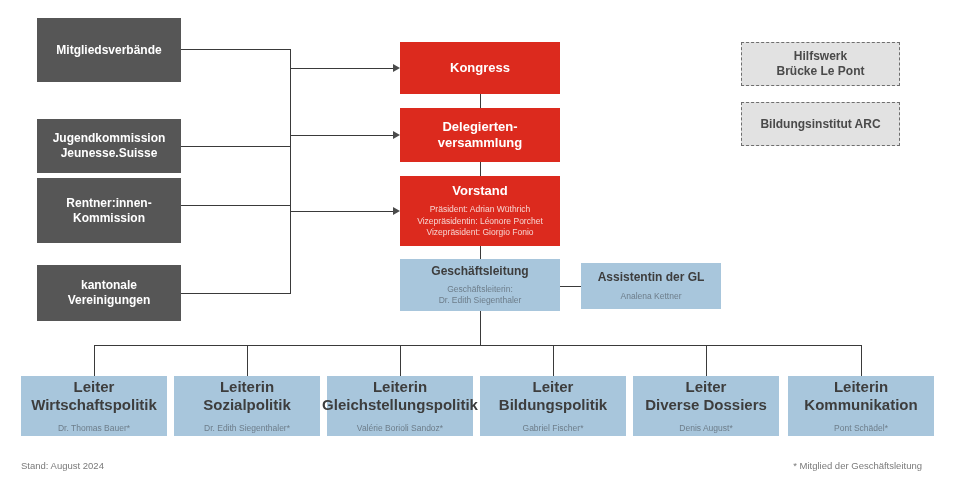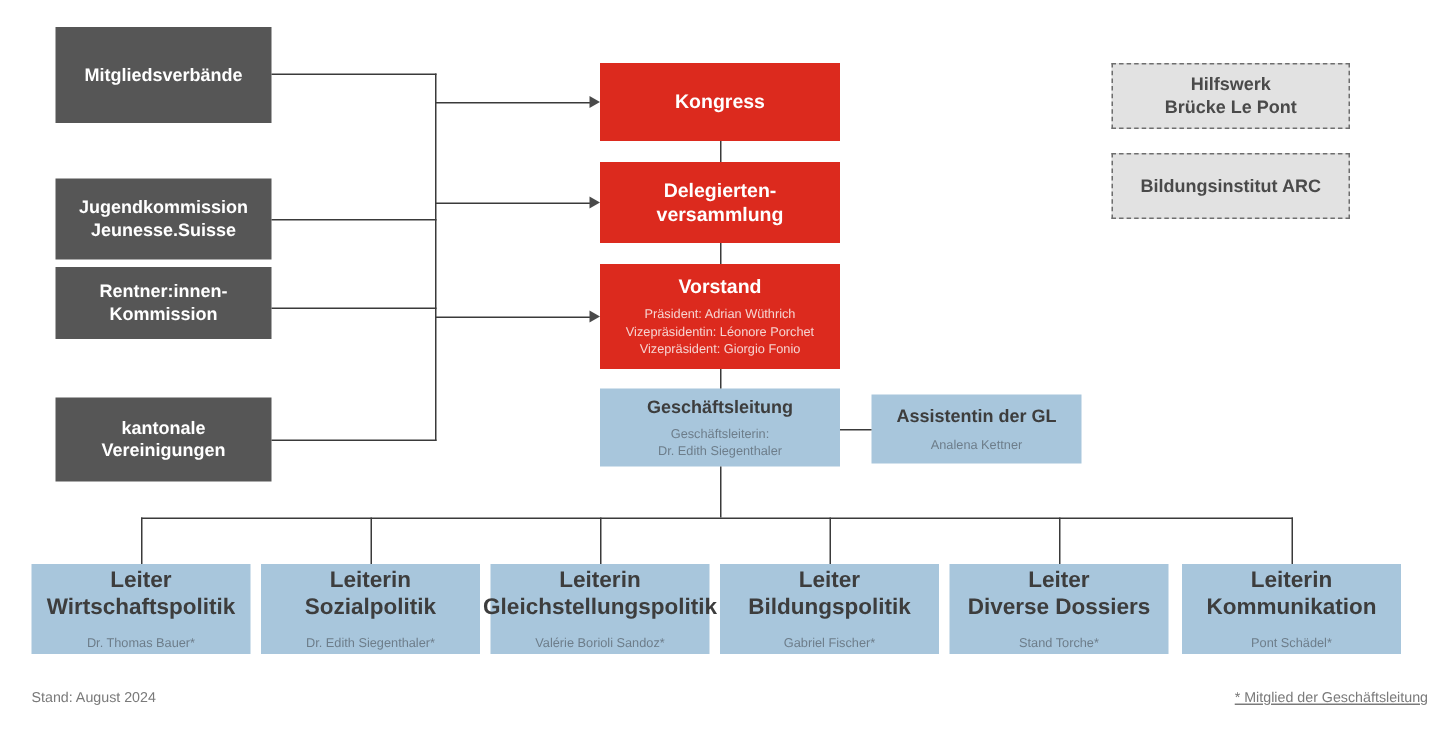--- a/index.html
+++ b/index.html
@@ -110,37 +110,37 @@
     border-left: 7px solid #4a4a4a;
   }
 
   
   .footer-note {
     position: absolute;
     font-size: 9.5px;
     color: #7a7a7a;
   }
   #footer-left  { left: 21px;  bottom: 18px; }
-  #footer-right { right: 8px; bottom: 18px; text-decoration: underline; }
+  #footer-right { right: 38px; bottom: 18px; }
 </style>
 </head>
 <body>
 
 <div id="chart-root">
 
   <div class="node grey" style="left:37px; top:18px; width:144px; height:64px;">
     <div class="title">Mitgliedsverbände</div>
   </div>
 
   <div class="node grey" style="left:37px; top:119px; width:144px; height:54px;">
     <div class="title">Jugendkommission
 Jeunesse.Suisse</div>
   </div>
 
-  <div class="node grey" style="left:37px; top:178px; width:144px; height:48px;">
+  <div class="node grey" style="left:37px; top:178px; width:144px; height:65px;">
     <div class="title">Rentner:innen-
 Kommission</div>
   </div>
 
   <div class="node grey" style="left:37px; top:265px; width:144px; height:56px;">
     <div class="title">kantonale
 Vereinigungen</div>
   </div>
 
   <div class="node red" style="left:400px; top:42px; width:160px; height:52px;">
@@ -199,21 +199,21 @@
 
   <div class="node blue dept" style="left:480px; top:376px; width:146px; height:60px;">
     <div class="title">Leiter
 Bildungspolitik</div>
     <div class="sub">Gabriel Fischer*</div>
   </div>
 
   <div class="node blue dept" style="left:633px; top:376px; width:146px; height:60px;">
     <div class="title">Leiter
 Diverse Dossiers</div>
-    <div class="sub">Stand Torche*</div>
+    <div class="sub">Denis August*</div>
   </div>
 
   <div class="node blue dept" style="left:788px; top:376px; width:146px; height:60px;">
     <div class="title">Leiterin
 Kommunikation</div>
     <div class="sub">Pont Schädel*</div>
   </div>
 
   <div class="line h" style="left:181px; top:49px; width:110px;"></div>
   <div class="line h" style="left:181px; top:146px; width:110px;"></div>

